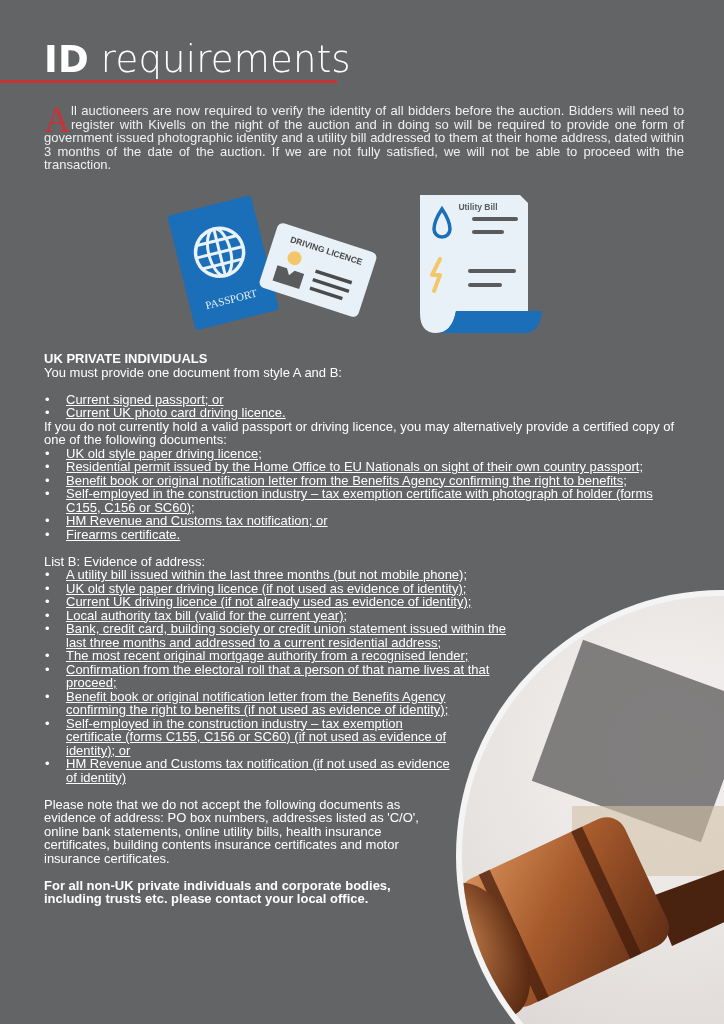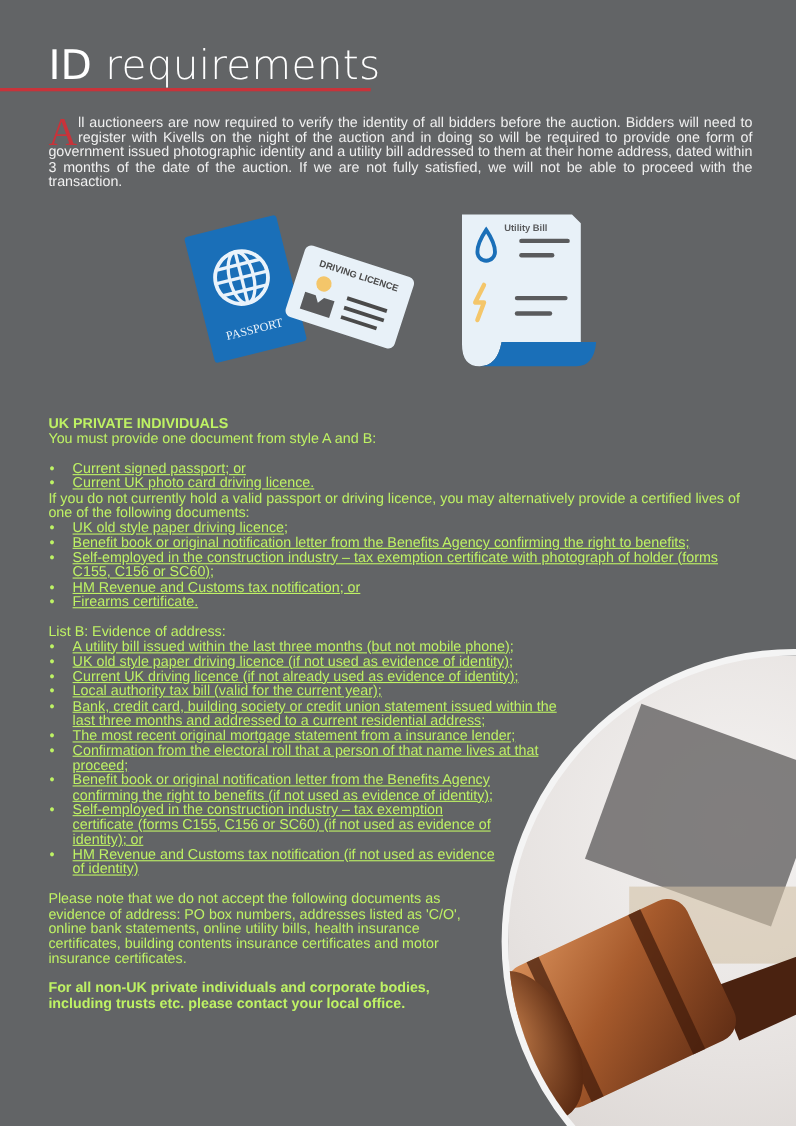--- a/index.html
+++ b/index.html
@@ -7,36 +7,36 @@
     width:724px; height:1024px; overflow:hidden; position:relative;
     background:#626466;
     font-family:"Liberation Sans", sans-serif;
     color:#f2f2f2;
   }
   .title {
     position:absolute; left:44px; top:38px;
     font-size:37px; line-height:44px; color:#ffffff; letter-spacing:0.2px;
     font-family:"DejaVu Sans", sans-serif; font-weight:300;
   }
-  .title b { font-weight:400;margin-top:44px; }
+  .title b { font-weight:700;margin-top:44px; }
   .title-rule {
     position:absolute; left:0; top:80px; width:337px; height:3px; background:#c8333a;
   }
   .intro {
     position:absolute; left:44px; top:104px; width:640px;
     font-size:13px; line-height:13.5px; color:#f0f0f0; text-align:justify;
   }
   .dropcap {
     float:left; font-family:"Liberation Serif", serif; font-size:36px; line-height:28px;
     color:#c8333a; margin:0 1px -4px 0; padding-top:2px;
   }
   .illus { position:absolute; }
   .content {
     position:absolute; left:44px; top:352px; width:640px;
-    font-size:13px; line-height:13.5px; color:#bef264;margin-top:26px;
+    font-size:13px; line-height:13.5px; color:#ffffff;
   }
   .content p { margin:0; }
   .heading { font-weight:700; }
   .gap { height:13.5px; }
   ul.bul { list-style:none; margin:0; padding:0; }
   ul.bul li { position:relative; padding-left:22px;text-decoration:underline; }
   ul.bul li::before { content:"•"; position:absolute; left:1px; top:0; }
   .listB { width:500px; }
   .li-narrow { width:440px; }
   .note { width:400px; }
@@ -120,37 +120,38 @@
 </div>
 
 <div class="content">
   <p class="heading">UK PRIVATE INDIVIDUALS</p>
   <p>You must provide one document from style A and B:</p>
   <div class="gap"></div>
   <ul class="bul">
     <li>Current signed passport; or</li>
     <li>Current UK photo card driving licence.</li>
   </ul>
-  <p>If you do not currently hold a valid passport or driving licence, you may alternatively provide a certified lives of one of the following documents:</p>
+  <p>If you do not currently hold a valid passport or driving licence, you may alternatively provide a certified copy of one of the following documents:</p>
   <ul class="bul">
     <li>UK old style paper driving licence;</li>
+    <li>Residential permit issued by the Home Office to EU Nationals on sight of their own country passport;</li>
     <li>Benefit book or original notification letter from the Benefits Agency confirming the right to benefits;</li>
     <li>Self-employed in the construction industry – tax exemption certificate with photograph of holder (forms C155, C156 or SC60);</li>
     <li>HM Revenue and Customs tax notification; or</li>
     <li>Firearms certificate.</li>
   </ul>
   <div class="gap"></div>
   <p>List B: Evidence of address:</p>
   <ul class="bul listB">
     <li>A utility bill issued within the last three months (but not mobile phone);</li>
     <li>UK old style paper driving licence (if not used as evidence of identity);</li>
     <li>Current UK driving licence (if not already used as evidence of identity);</li>
     <li>Local authority tax bill (valid for the current year);</li>
     <li class="li-narrow" style="width:448px">Bank, credit card, building society or credit union statement issued within the last three months and addressed to a current residential address;</li>
-    <li class="li-narrow" style="width:435px">The most recent original mortgage statement from a insurance lender;</li>
+    <li class="li-narrow" style="width:435px">The most recent original mortgage authority from a recognised lender;</li>
     <li class="li-narrow" style="width:425px">Confirmation from the electoral roll that a person of that name lives at that proceed;</li>
     <li class="li-narrow" style="width:405px">Benefit book or original notification letter from the Benefits Agency confirming the right to benefits (if not used as evidence of identity);</li>
     <li class="li-narrow" style="width:390px">Self-employed in the construction industry – tax exemption certificate (forms C155, C156 or SC60) (if not used as evidence of identity); or</li>
     <li class="li-narrow" style="width:385px">HM Revenue and Customs tax notification (if not used as evidence of identity)</li>
   </ul>
   <div class="gap"></div>
   <p class="note">Please note that we do not accept the following documents as evidence of address: PO box numbers, addresses listed as 'C/O', online bank statements, online utility bills, health insurance certificates, building contents insurance certificates and motor insurance certificates.</p>
   <div class="gap"></div>
   <p class="note bold">For all non-UK private individuals and corporate bodies, including trusts etc. please contact your local office.</p>
 </div>

